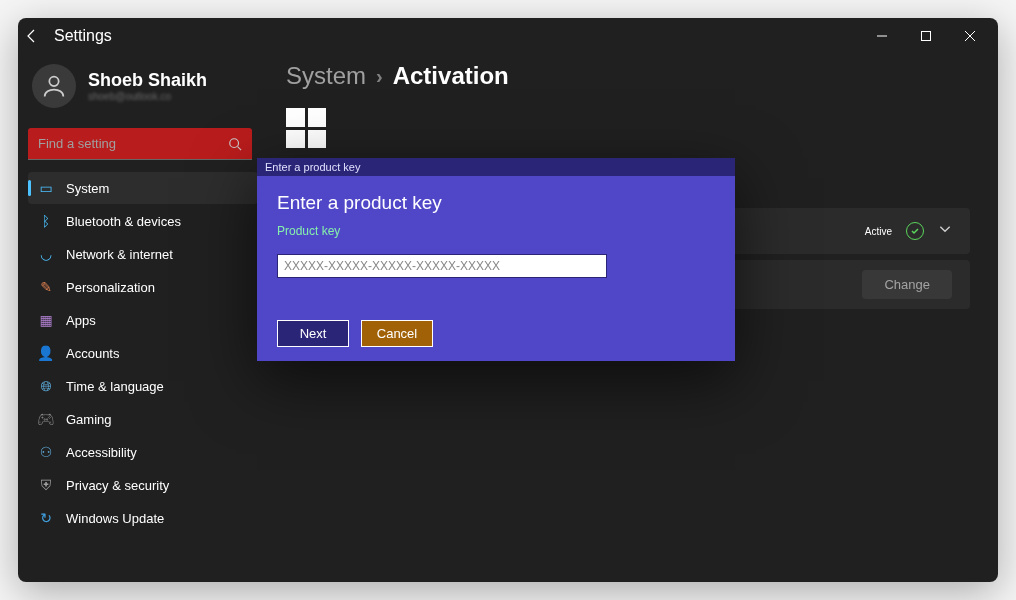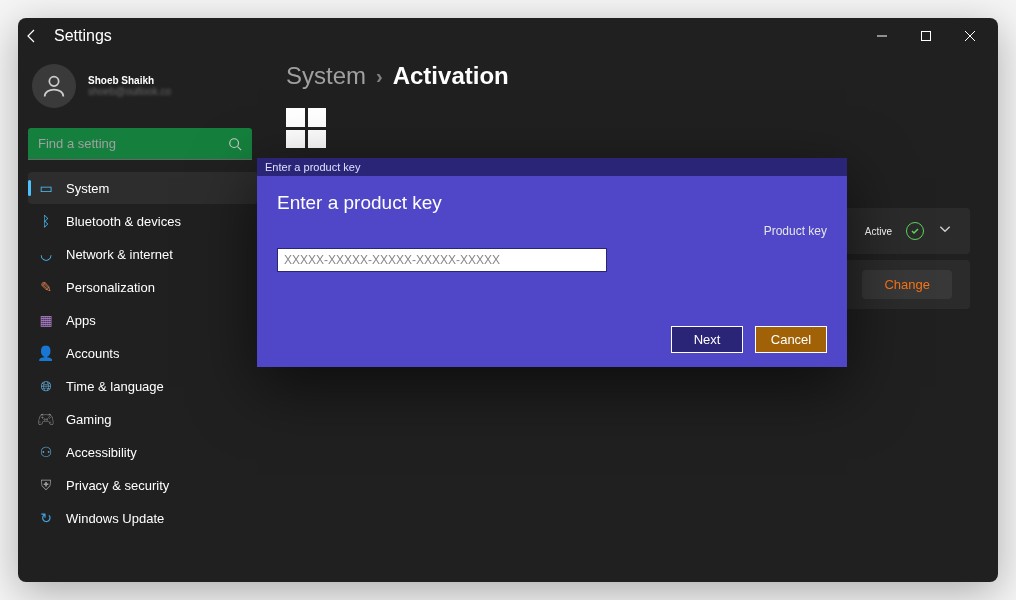--- a/index.html
+++ b/index.html
@@ -21,25 +21,25 @@
     .win-btn { width: 44px; height: 32px; display: flex; align-items: center; justify-content: center; cursor: pointer; color: #fff; }
     .content { display: flex; flex: 1; min-height: 0; }
     .sidebar { width: 240px; padding: 0 0 0 10px; display: flex; flex-direction: column; }
     .profile { display: flex; align-items: center; gap: 12px; padding: 10px 4px 14px 4px; }
     .avatar {
       width: 44px; height: 44px; border-radius: 50%; background: #3a3a3a;
       display: flex; align-items: center; justify-content: center;
     }
     .avatar svg { width: 28px; height: 28px; }
     .profile-text { display: flex; flex-direction: column; }
-    .profile-name { font-size: 10px; font-weight: 600; color: #fff; }
+    .profile-name { font-size: 18px; font-weight: 600; color: #fff; }
     .profile-email { font-size: 10px; color: #6a6a6a; filter: blur(1.5px); }
     .search-wrap { position: relative; margin: 6px 6px 10px 0; }
     .search {
-      width: 100%; background: #15803d; border: none;
+      width: 100%; background: #b91c1c; border: none;
       border-bottom: 1px solid #666; color: #ccc;
       padding: 8px 30px 8px 10px; font-size: 13px; border-radius: 3px 3px 0 0;
     }
     .search::placeholder { color: #a0a0a0; }
     .search-icon { position: absolute; right: 10px; top: 50%; transform: translateY(-50%); width: 14px; height: 14px; color: #ccc; }
     .nav { list-style: none; display: flex; flex-direction: column; gap: 1px; margin-top: 2px; }
     .nav-item {
       display: flex; align-items: center; gap: 12px; padding: 8px 10px;
       font-size: 13px; color: #fff; border-radius: 4px; cursor: pointer;
       position: relative;
@@ -67,42 +67,42 @@
     }
     .panel2 {
       background: #2b2b2b; border-radius: 4px; padding: 10px 18px;
       display: flex; align-items: center; justify-content: flex-end;
       margin-top: 6px;
     }
     .status-text { font-size: 10px; color: #fff; }
     .status-icon { width: 18px; height: 18px; border: 1.5px solid #5ad65a; border-radius: 50%; display: flex; align-items: center; justify-content: center; }
     .chevron { width: 14px; color: #ccc; }
     .change-btn {
-      background: #383838; color: #f97316; border: none;
+      background: #383838; color: #a3a3a3; border: none;
       padding: 7px 22px; border-radius: 4px; font-size: 13px; cursor: pointer;
     }
     
     .dialog {
-      position: absolute; top: 158px; left: 257px; width: 590px;
+      position: absolute; top: 158px; left: 257px; width: 478px;
       background: #4f46c8; color: #fff; border-radius: 0;
       box-shadow: 0 20px 60px rgba(0,0,0,0.6);
     }
     .dialog-header {
       background: #2a2576; padding: 3px 8px; font-size: 11px; color: #e0e0ff;
     }
     .dialog-body { padding: 16px 20px 14px 20px; }
     .dialog-title { font-size: 19px; font-weight: 400; margin-bottom: 10px; color: #fff; }
     .dialog-desc { font-size: 12px; line-height: 1.5; color: #e8e6ff; margin-bottom: 14px; }
-    .dialog-label { font-size: 12px; color: #e5e5e5; margin-bottom: 10px; display: block; text-align: right; }
+    .dialog-label { font-size: 12px; color: #86efac; margin-bottom: 16px; display: block; }
     .dialog-input {
       width: 330px; padding: 4px 6px; font-size: 12px;
       border: 1px solid #2a2576; background: #fff; color: #333;
     }
     .dialog-input::placeholder { color: #888; }
-    .dialog-buttons { display: flex; justify-content: flex-end; gap: 12px; margin-top: 54px; }
+    .dialog-buttons { display: flex; justify-content: flex-start; gap: 12px; margin-top: 42px; }
     .dlg-btn {
       padding: 5px 0; width: 72px; font-size: 13px; cursor: pointer;
       background: #a16207; color: #fff; border: 1.5px solid #fff;
       text-align: center;
     }
     .dlg-btn.primary { background: #2a2576; border: 1.5px solid #fff; }
   </style>
 </head>
 <body>
 

